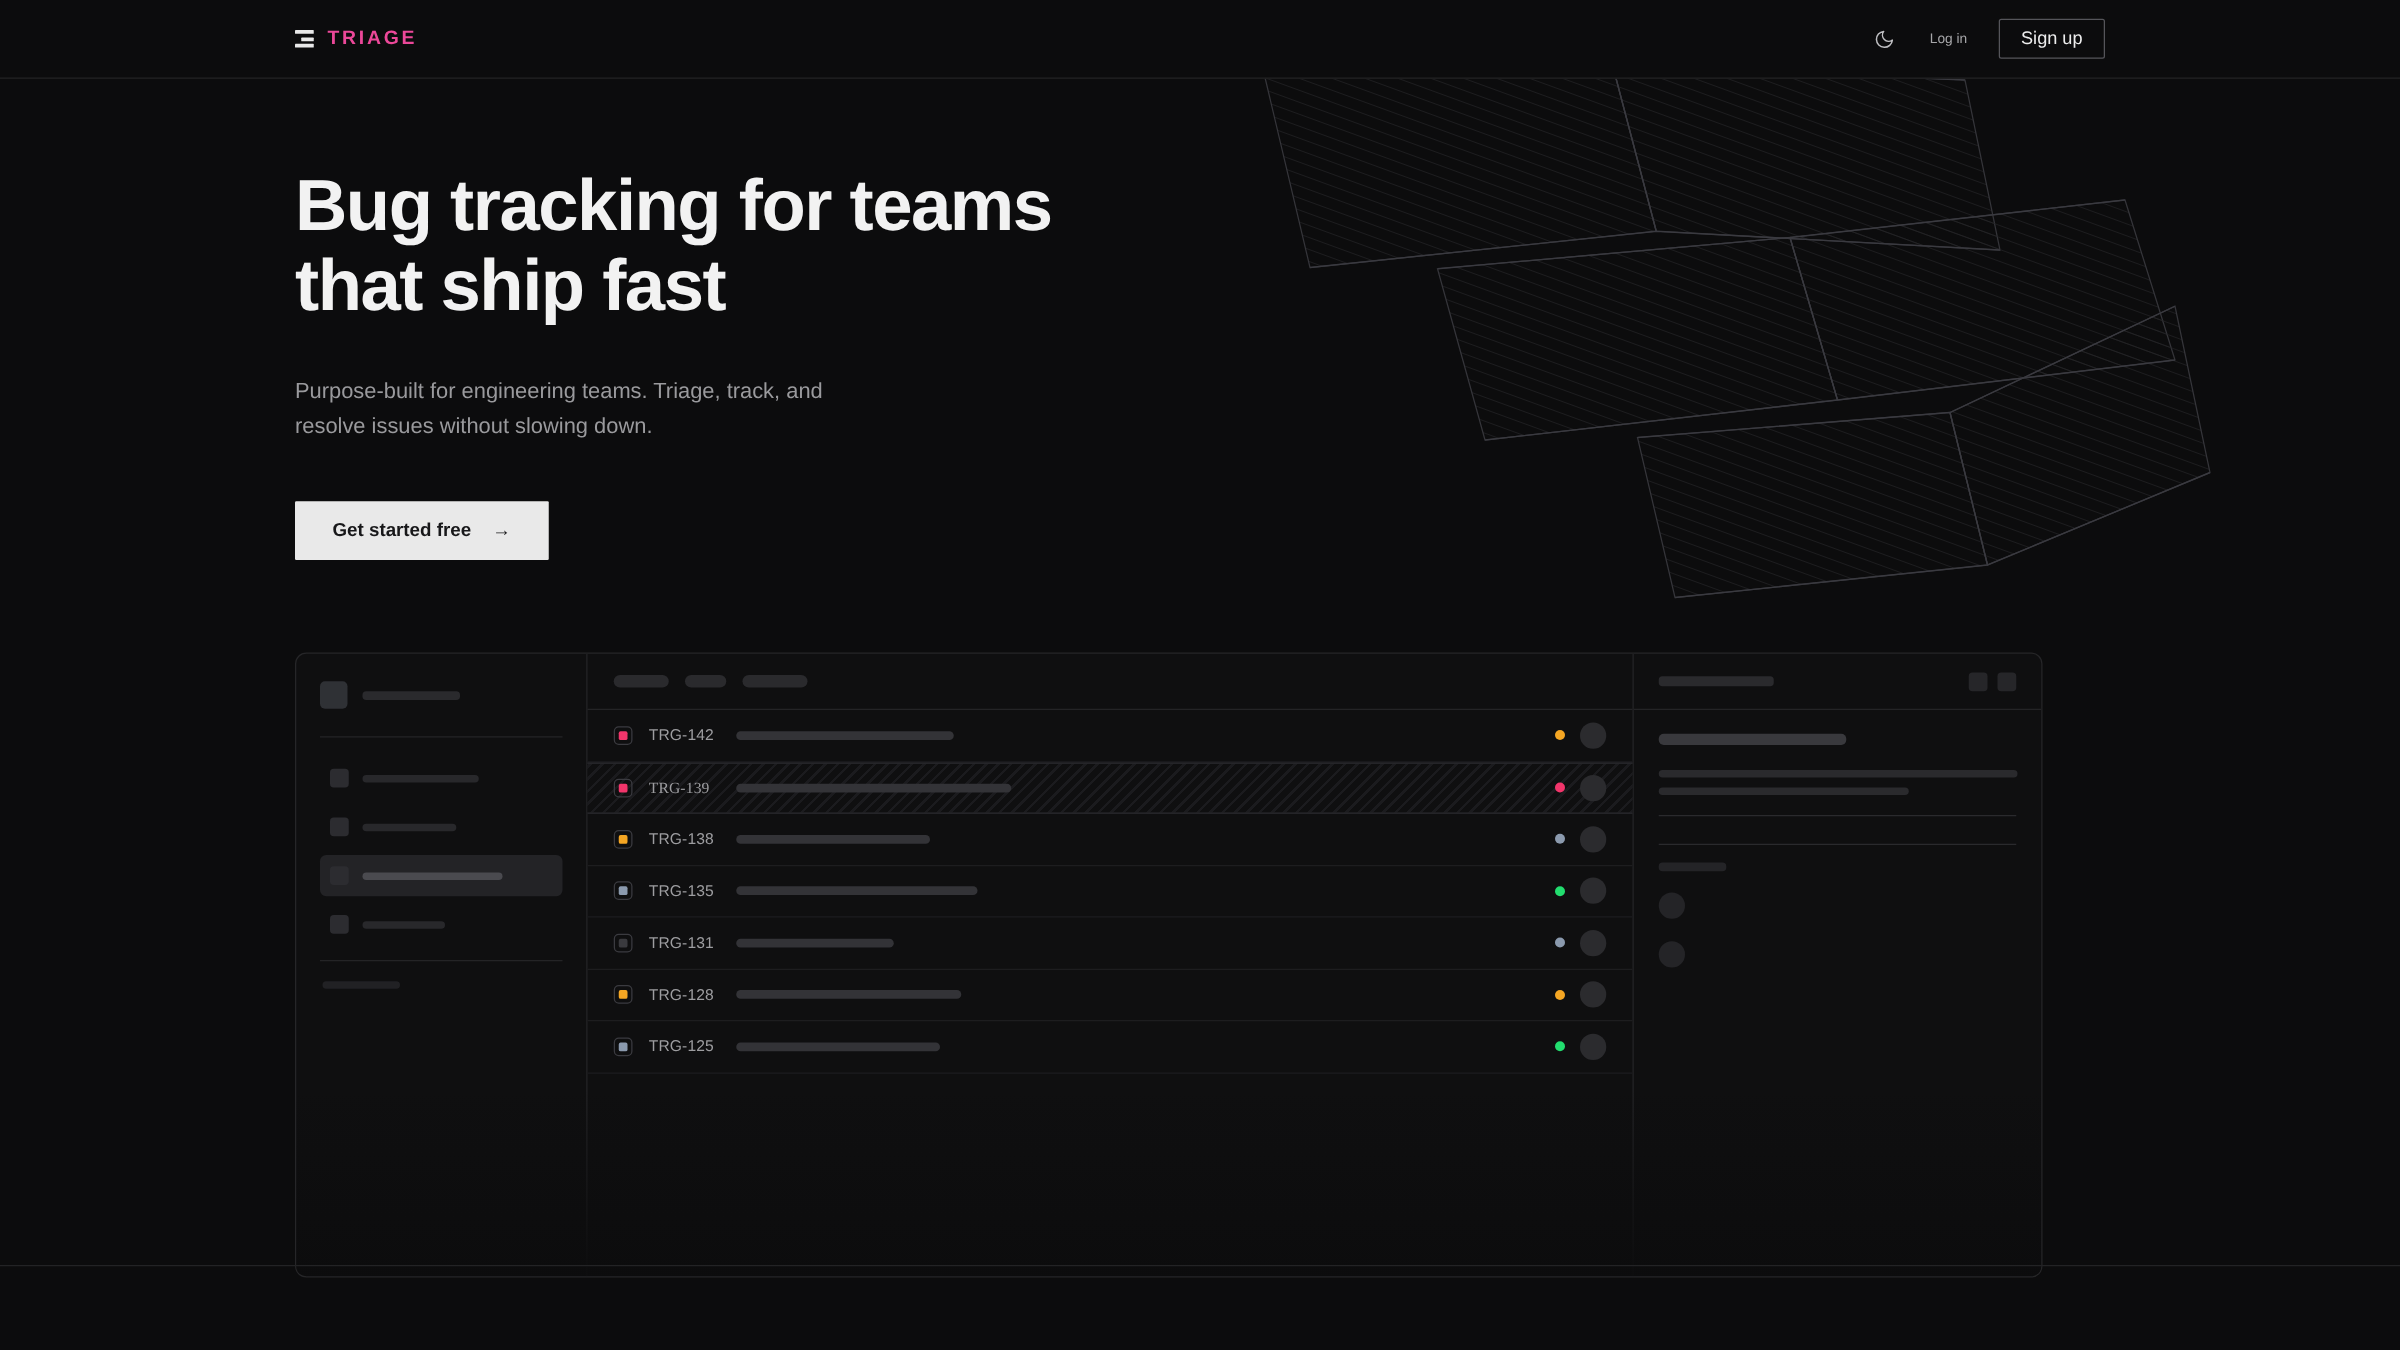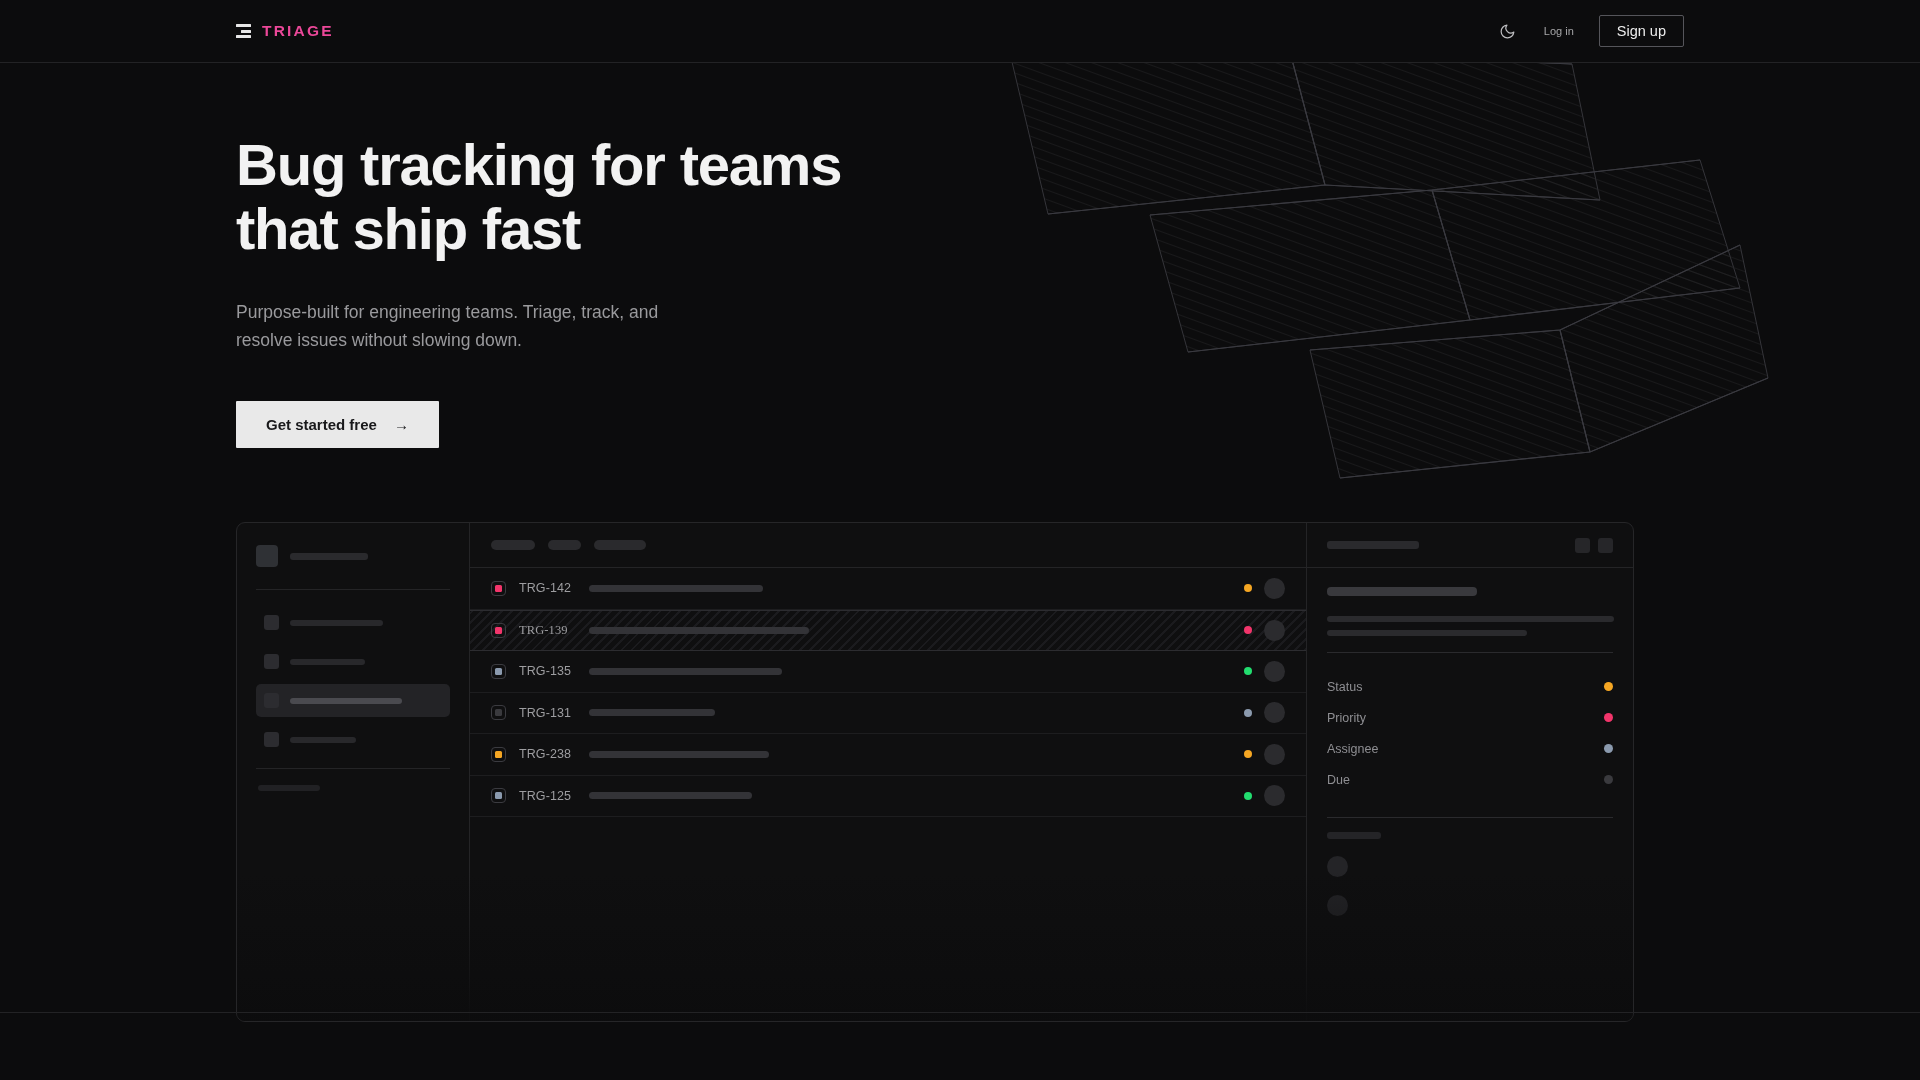--- a/index.html
+++ b/index.html
@@ -251,20 +251,31 @@
             </span>
             <span class="row-id">TRG-139</span>
             <span class="row-bar" style="width:220px"></span>
             <span class="row-right">
               <span class="st-dot" style="background:#f2356b"></span>
               <span class="av"></span>
             </span>
           </div>
           <div class="row">
             <span class="pri-badge">
+              <span class="pri-in" style="background:#f5a623"></span>
+            </span>
+            <span class="row-id">TRG-138</span>
+            <span class="row-bar" style="width:155px"></span>
+            <span class="row-right">
+              <span class="st-dot" style="background:#8b9aae"></span>
+              <span class="av"></span>
+            </span>
+          </div>
+          <div class="row">
+            <span class="pri-badge">
               <span class="pri-in" style="background:#8b9aae"></span>
             </span>
             <span class="row-id">TRG-135</span>
             <span class="row-bar" style="width:193px"></span>
             <span class="row-right">
               <span class="st-dot" style="background:#22dd6f"></span>
               <span class="av"></span>
             </span>
           </div>
           <div class="row">
@@ -275,21 +286,21 @@
             <span class="row-bar" style="width:126px"></span>
             <span class="row-right">
               <span class="st-dot" style="background:#8b9aae"></span>
               <span class="av"></span>
             </span>
           </div>
           <div class="row">
             <span class="pri-badge">
               <span class="pri-in" style="background:#f5a623"></span>
             </span>
-            <span class="row-id">TRG-238</span>
+            <span class="row-id">TRG-128</span>
             <span class="row-bar" style="width:180px"></span>
             <span class="row-right">
               <span class="st-dot" style="background:#f5a623"></span>
               <span class="av"></span>
             </span>
           </div>
           <div class="row">
             <span class="pri-badge">
               <span class="pri-in" style="background:#8b9aae"></span>
             </span>
@@ -311,38 +322,20 @@
             <span class="dbtn"></span>
           </span>
       </div>
       <div class="mk-dbody">
         <div class="d-title"></div>
         <div id="d-desc">
             <div class="d-line" style="width: 287px;"></div>
             <div class="d-line" style="width: 200px;"></div>
           </div>
         <div class="d-div"></div>
-        <div id="d-meta">
-            <div class="meta-row">
-              <span class="meta-label">Status</span>
-              <span class="meta-dot" style="background:#f5a623"></span>
-            </div>
-            <div class="meta-row">
-              <span class="meta-label">Priority</span>
-              <span class="meta-dot" style="background:#f2356b"></span>
-            </div>
-            <div class="meta-row">
-              <span class="meta-label">Assignee</span>
-              <span class="meta-dot" style="background:#8b9aae"></span>
-            </div>
-            <div class="meta-row">
-              <span class="meta-label">Due</span>
-              <span class="meta-dot" style="background:#3a3a3e"></span>
-            </div>
-          </div>
         <div class="d-div2"></div>
         <div class="d-sublabel"></div>
         <div id="d-comments">
             <div class="d-comment"></div>
             <div class="d-comment"></div>
           </div>
       </div>
     </div>
   </div>
 

